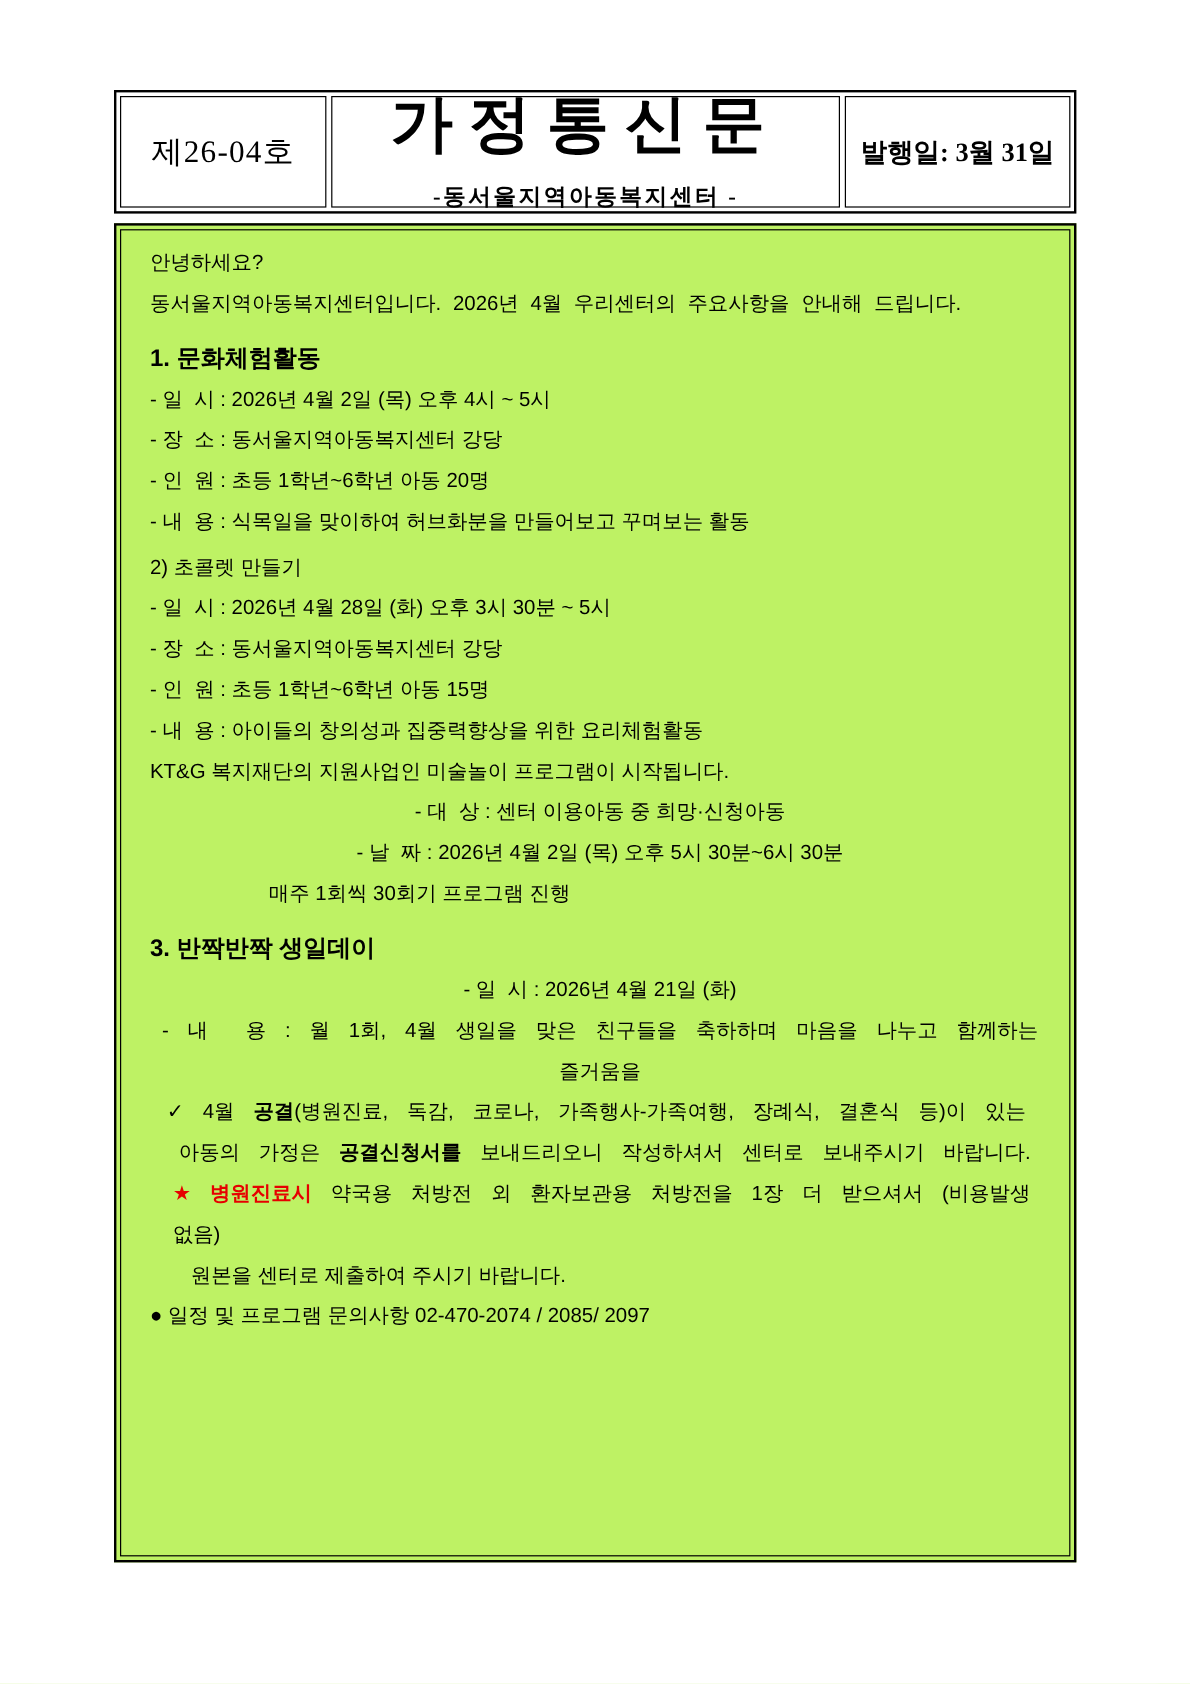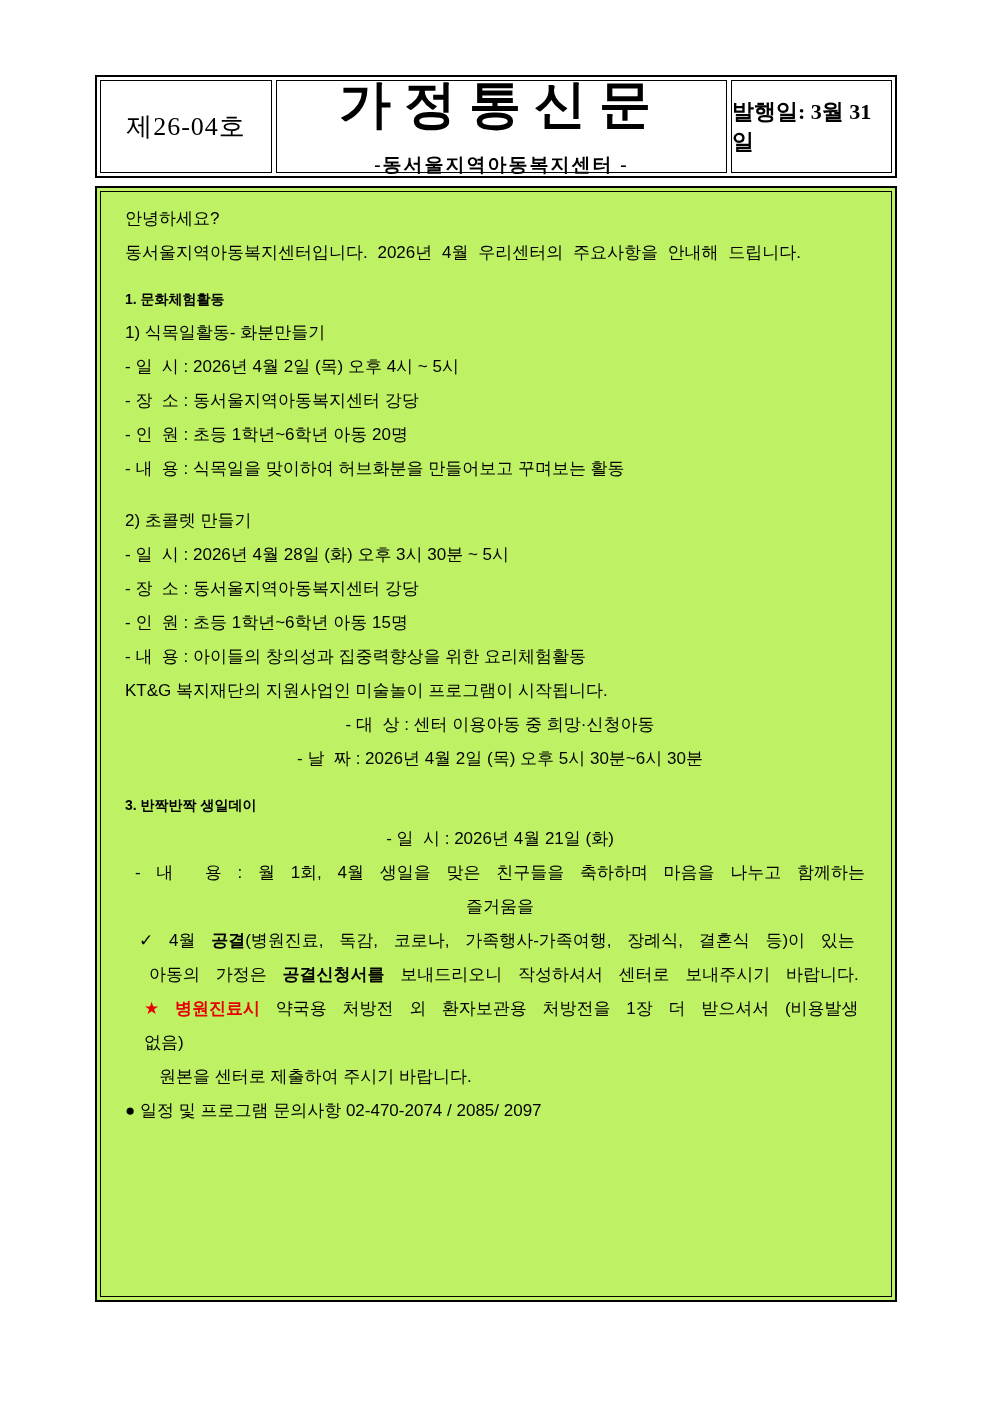--- a/index.html
+++ b/index.html
@@ -13,21 +13,21 @@
     position:absolute; left:95px; top:75px; width:802px; height:103px;
     box-sizing:border-box; border:2px solid #000; padding:3px;
     display:flex; gap:4px; background:#fff;
   }
   .hcell {
     border:1px solid #000; box-sizing:border-box;
     display:flex; flex-direction:column; align-items:center; justify-content:center;
   }
   .hcell-issue { width:172px; font-family:"Liberation Serif", serif; font-size:26px; letter-spacing:1px; }
   .hcell-title { flex:1;gap:16px; }
-  .hcell-date  { width:161px; font-family:"Liberation Serif", serif; font-size:22px; font-weight:bold; }
+  .hcell-date  { width:188px; font-family:"Liberation Serif", serif; font-size:22px; font-weight:bold; }
   .doc-title {
     font-family:"Liberation Serif", serif; font-size:52px; font-weight:bold;
     letter-spacing:13px; line-height:60px; white-space:pre;
   }
   .doc-subtitle {
     font-family:"Liberation Serif", serif; font-size:19px; font-weight:bold;
     letter-spacing:2px; line-height:26px; margin-top:1px; white-space:pre;
   }
 
   
@@ -35,25 +35,25 @@
     position:absolute; left:95px; top:186px; width:802px; height:1116px;
     box-sizing:border-box; border:2px solid #000; padding:3px; background:#bef264;
   }
   .docinner {
     border:1px solid #000; box-sizing:border-box; width:100%; height:100%;
     padding:10px 24px 0 24px; overflow:hidden;
   }
 
   
   .line { margin:0; font-size:17px; line-height:34px; white-space:pre-wrap; }
-  .h    { font-weight:bold; font-size:14px; }
+  .h    { font-weight:bold; font-size:20px; }
   .b    { font-weight:bold; }
   .red  { color:#e60000; }
   .mt1  { margin-top:12px; }
-  .mt2  { margin-top:18px; }
+  .mt2  { margin-top:4px; }
   .ind1 { padding-left:8px;text-align:center; }
   .cont { padding-left:99px; }
   .chk  { padding-left:14px; }
   .chk2 { padding-left:24px; }
   .star { padding-left:19px; }
   .star2{ padding-left:34px; }
   .sp1  { word-spacing:5px; }
   .sp2  { word-spacing:11px; }
 </style>
 </head>
@@ -75,35 +75,35 @@
   </div>
 
   <div class="docbox">
     <div class="docinner">
 
       <p class="line">안녕하세요?</p>
       <p class="line sp1">동서울지역아동복지센터입니다. 2026년 4월 우리센터의 주요사항을 안내해 드립니다.</p>
 
       <p class="line h mt1">1. 문화체험활동</p>
 
-      <p class="line">1) 식목일활동- 화분만들기</p>
       <p class="line">- 일  시 : 2026년 4월 2일 (목) 오후 4시 ~ 5시</p>
       <p class="line">- 장  소 : 동서울지역아동복지센터 강당</p>
       <p class="line">- 인  원 : 초등 1학년~6학년 아동 20명</p>
       <p class="line">- 내  용 : 식목일을 맞이하여 허브화분을 만들어보고 꾸며보는 활동</p>
 
       <p class="line mt2">2) 초콜렛 만들기</p>
       <p class="line">- 일  시 : 2026년 4월 28일 (화) 오후 3시 30분 ~ 5시</p>
       <p class="line">- 장  소 : 동서울지역아동복지센터 강당</p>
       <p class="line">- 인  원 : 초등 1학년~6학년 아동 15명</p>
       <p class="line">- 내  용 : 아이들의 창의성과 집중력향상을 위한 요리체험활동</p>
 
       <p class="line">KT&amp;G 복지재단의 지원사업인 미술놀이 프로그램이 시작됩니다.</p>
       <p class="line ind1">- 대  상 : 센터 이용아동 중 희망·신청아동</p>
       <p class="line ind1">- 날  짜 : 2026년 4월 2일 (목) 오후 5시 30분~6시 30분</p>
+      <p class="line cont">매주 1회씩 30회기 프로그램 진행</p>
 
       <p class="line h mt1">3. 반짝반짝 생일데이</p>
       <p class="line ind1">- 일  시 : 2026년 4월 21일 (화)</p>
       <p class="line ind1 sp2">- 내  용 : 월 1회, 4월 생일을 맞은 친구들을 축하하며 마음을 나누고 함께하는 즐거움을</p>
 
 
       <p class="line chk sp2"><span>✓ </span><span>4월 </span><span class="b">공결</span><span>(병원진료, 독감, 코로나, 가족행사-가족여행, 장례식, 결혼식 등)이 있는</span></p>
 
       <p class="line chk2 sp2"><span>아동의 가정은 </span><span class="b">공결신청서를</span><span> 보내드리오니 작성하셔서 센터로 보내주시기 바랍니다.</span></p>
 

